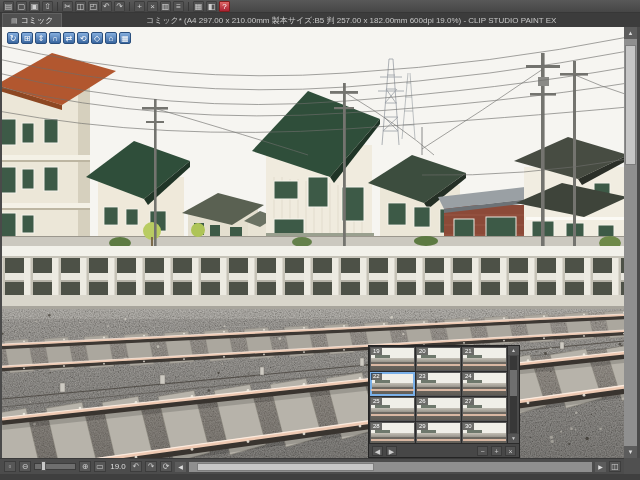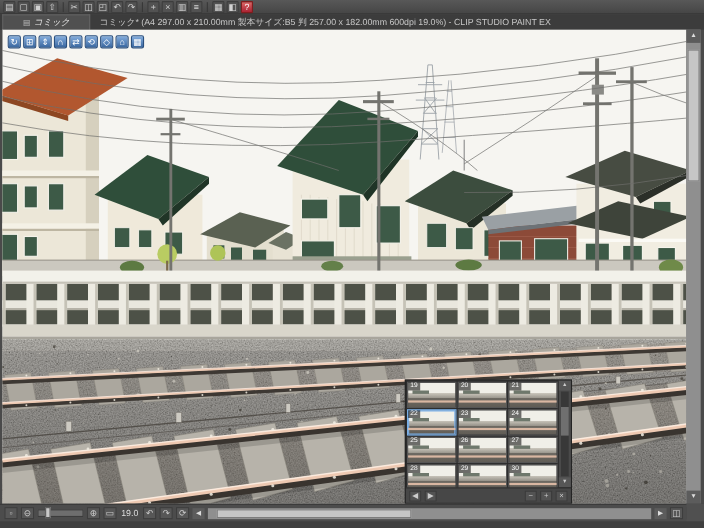--- a/index.html
+++ b/index.html
@@ -11,24 +11,24 @@
     background:linear-gradient(#585858,#464646);border-bottom:1px solid #373737;
     display:flex;align-items:center;gap:2px;padding:0 3px;}
   .ticon{width:11px;height:11px;font-size:8px;line-height:10px;text-align:center;color:#d2d2d2;
     background:#525252;border:1px solid #3e3e3e;border-radius:1px;box-sizing:border-box;}
   .ticon.colorful{color:#fff;background:linear-gradient(#d66,#a23);border-color:#801d1d;}
   .tsep{width:1px;height:9px;background:#383838;margin:0 2px;}
 
   
   .tab-row{position:absolute;left:0;top:13px;width:640px;height:14px;background:#3c3c3c;
     display:flex;align-items:center;}
-  .doc-tab{display:flex;align-items:center;gap:3px;height:13px;padding:0 18px;background:#505050;
-    border:1px solid #626262;border-bottom:none;margin-left:2px;font-size:8px;color:#e6e6e6;white-space:nowrap;font-style:italic;}
+  .doc-tab{display:flex;align-items:center;gap:3px;height:13px;padding:0 8px;background:#505050;
+    border:1px solid #626262;border-bottom:none;margin-left:2px;font-size:8px;color:#e6e6e6;white-space:nowrap;}
   .tab-icon{font-size:7px;color:#bbb;}
-  .title-text{flex:1;font-size:8px;color:#c8c8c8;white-space:nowrap;overflow:hidden;
+  .title-text{flex:1;text-align:center;font-size:8px;color:#c8c8c8;white-space:nowrap;overflow:hidden;
     text-overflow:ellipsis;padding:0 8px;}
 
   
   .canvas{position:absolute;left:2px;top:27px;width:622px;height:431px;background:var(--sky,#f6f5f1);overflow:hidden;box-shadow:inset 0 0 0 1px #2e2e2e;}
   .canvas svg{position:absolute;left:0;top:0;}
 
   .canvas-toolbar{position:absolute;left:5px;top:5px;display:flex;gap:2px;}
   .cicon{width:12px;height:12px;border-radius:2px;background:linear-gradient(#85aede,#39669f);
     border:1px solid #2a4f7e;color:#fff;font-size:8px;line-height:11px;text-align:center;box-sizing:border-box;}
 

